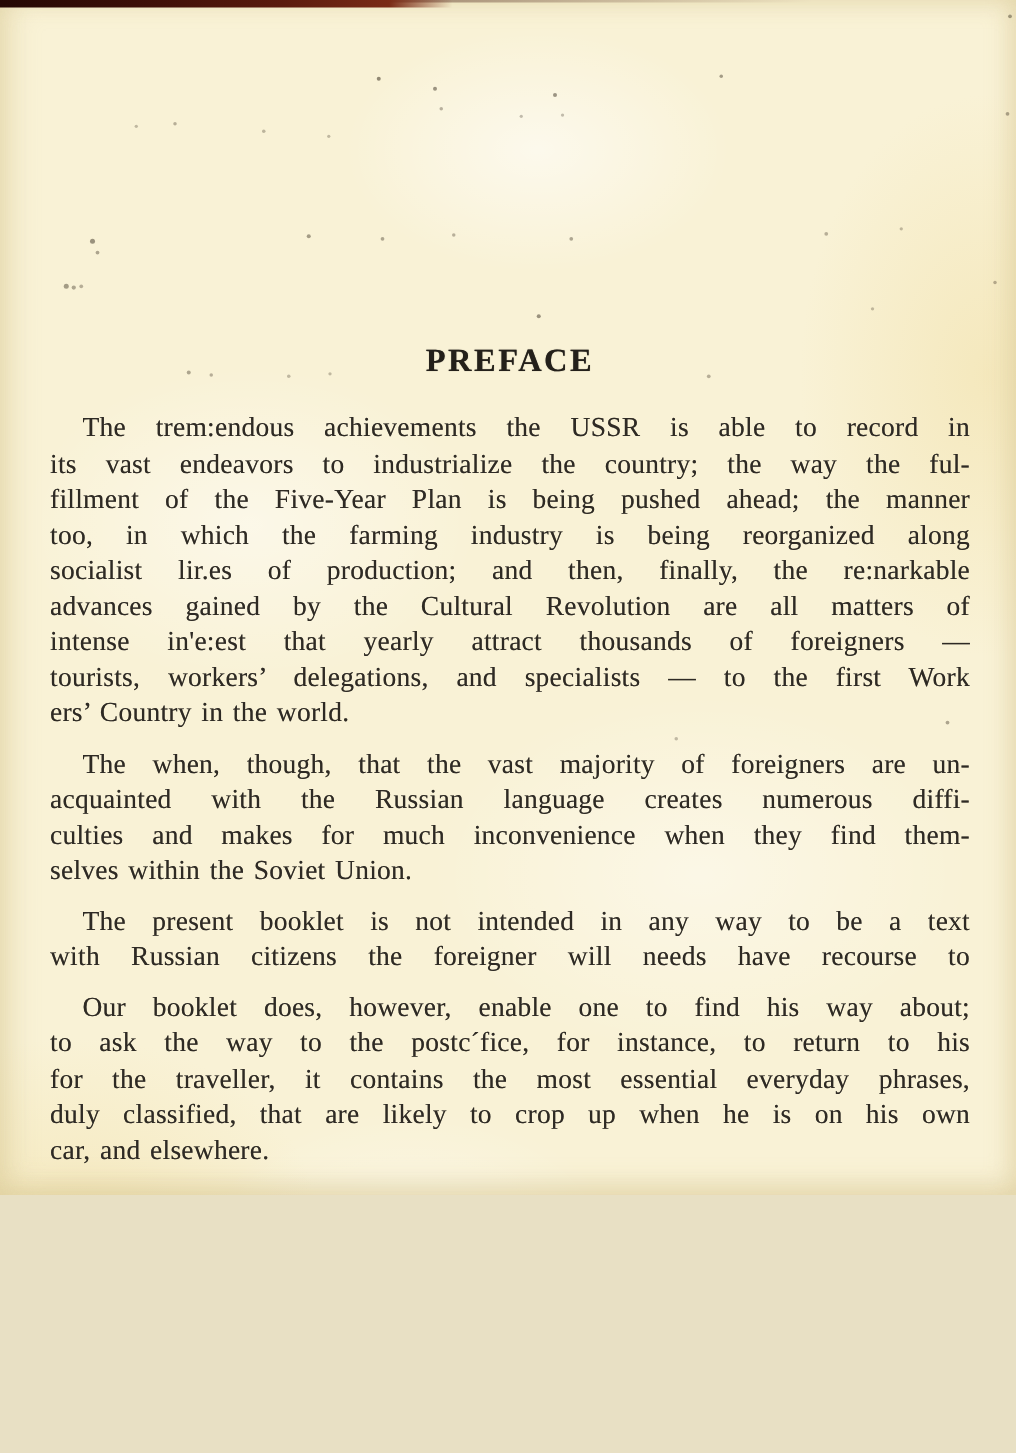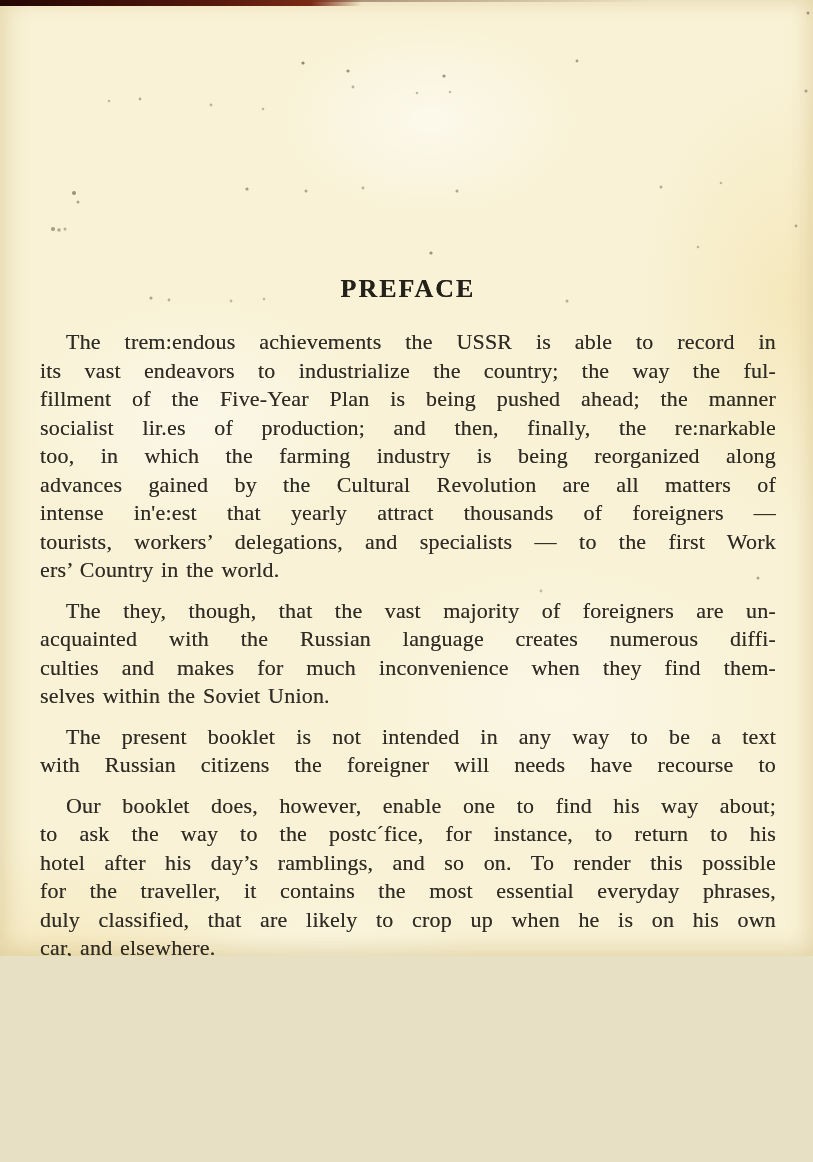--- a/index.html
+++ b/index.html
@@ -118,41 +118,40 @@
   <div class="top-band"></div>
   <div class="speckles"></div>
 
   <div class="content">
     <h1 class="title">PREFACE</h1>
     <div>
         <div class="paragraph">
           <div class="line first">The trem:endous achievements the USSR is able to record in</div>
           <div class="line">its vast endeavors to industrialize the country; the way the ful-</div>
           <div class="line">fillment of the Five-Year Plan is being pushed ahead; the manner</div>
+          <div class="line">too, in which the farming industry is being reorganized along</div>
           <div class="line">socialist lir.es of production; and then, finally, the re:narkable</div>
-          <div class="line">too, in which the farming industry is being reorganized along</div>
           <div class="line">advances gained by the Cultural Revolution are all matters of</div>
           <div class="line">intense in'e:est that yearly attract thousands of foreigners —</div>
           <div class="line">tourists, workers’ delegations, and specialists — to the first Work</div>
           <div class="line last">ers’ Country in the world.</div>
         </div>
         <div class="paragraph">
-          <div class="line first">The they, though, that the vast majority of foreigners are un-</div>
+          <div class="line first">The when, though, that the vast majority of foreigners are un-</div>
           <div class="line">acquainted with the Russian language creates numerous diffi-</div>
           <div class="line">culties and makes for much inconvenience when they find them-</div>
           <div class="line last">selves within the Soviet Union.</div>
         </div>
         <div class="paragraph">
           <div class="line first">The present booklet is not intended in any way to be a text</div>
           <div class="line">with Russian citizens the foreigner will needs have recourse to</div>
         </div>
         <div class="paragraph">
           <div class="line first">Our booklet does, however, enable one to find his way about;</div>
           <div class="line">to ask the way to the postc´fice, for instance, to return to his</div>
-          <div class="line">hotel after his day’s ramblings, and so on. To render this possible</div>
           <div class="line">for the traveller, it contains the most essential everyday phrases,</div>
           <div class="line">duly classified, that are likely to crop up when he is on his own</div>
           <div class="line last">car, and elsewhere.</div>
         </div>
       </div>
   </div>
 
   <div class="page-number">3</div>
 </div>
 

